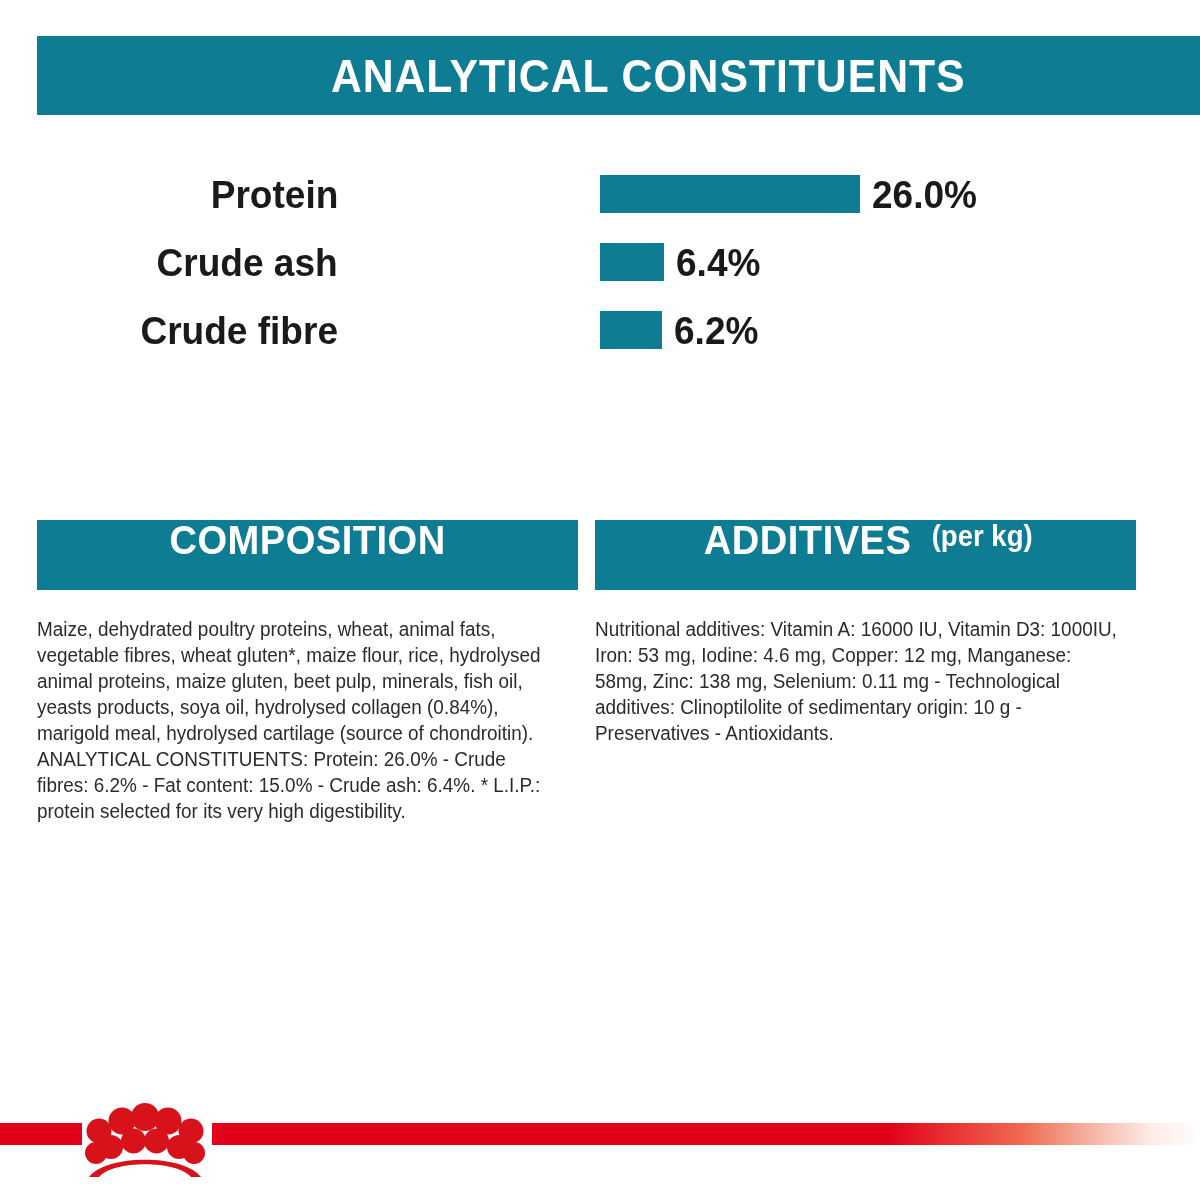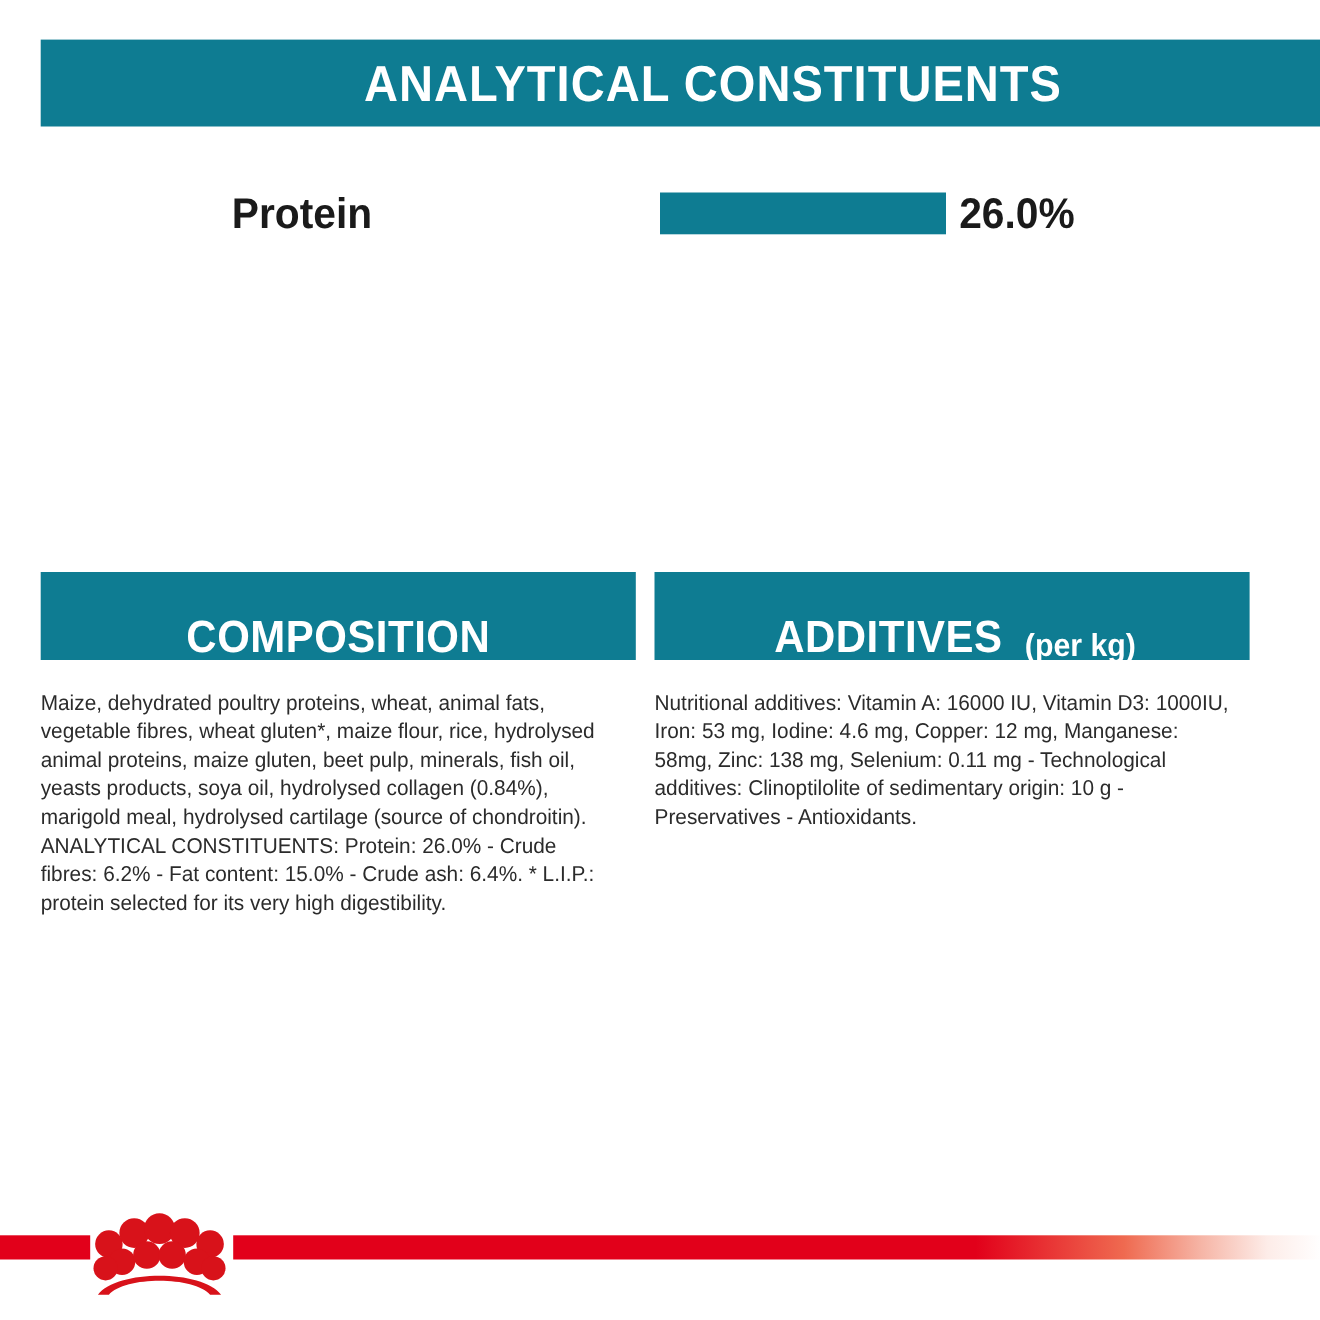--- a/index.html
+++ b/index.html
@@ -101,24 +101,24 @@
     width: 1200px;
   }
   .panel {
     position: absolute;
     top: 0;
   }
   .panel-left  { left: 37px;  width: 541px; }
   .panel-right { left: 595px; width: 541px; }
 
   .panel-header {
-    height: 80px;
+    height: 70px;
     background: #0e7c92;
     display: flex;
-    align-items: flex-end;
+    align-items: flex-start;
     justify-content: center;
     gap: 10px;
   }
   .panel-header-title {
     color: #ffffff;
     font-family: "Liberation Sans", sans-serif;
     font-weight: bold;
     font-size: 41px;
     letter-spacing: 0.5px;
     line-height: 1;
@@ -197,21 +197,31 @@
 
   <div class="chart">
 
     <div class="chart-row">
       <div class="chart-label">Protein</div>
       <div class="chart-bar" style="width:260px;"></div>
       <div class="chart-value" style="left:872px;">26.0%</div>
     </div>
 
 
-
+    <div class="chart-row">
+      <div class="chart-label">Crude ash</div>
+      <div class="chart-bar" style="width:64px;"></div>
+      <div class="chart-value" style="left:676px;">6.4%</div>
+    </div>
+
+    <div class="chart-row">
+      <div class="chart-label">Crude fibre</div>
+      <div class="chart-bar" style="width:62px;"></div>
+      <div class="chart-value" style="left:674px;">6.2%</div>
+    </div>
 
   </div>
 
   <div class="panels">
 
     <div class="panel panel-left">
       <div class="panel-header">
         <div class="panel-header-title">COMPOSITION</div>
       </div>
       <div class="panel-body">Maize, dehydrated poultry proteins, wheat, animal fats, vegetable fibres, wheat gluten*, maize flour, rice, hydrolysed animal proteins, maize gluten, beet pulp, minerals, fish oil, yeasts products, soya oil, hydrolysed collagen (0.84%), marigold meal, hydrolysed cartilage (source of chondroitin). ANALYTICAL CONSTITUENTS: Protein: 26.0% - Crude fibres: 6.2% - Fat content: 15.0% - Crude ash: 6.4%. * L.I.P.: protein selected for its very high digestibility.</div>

